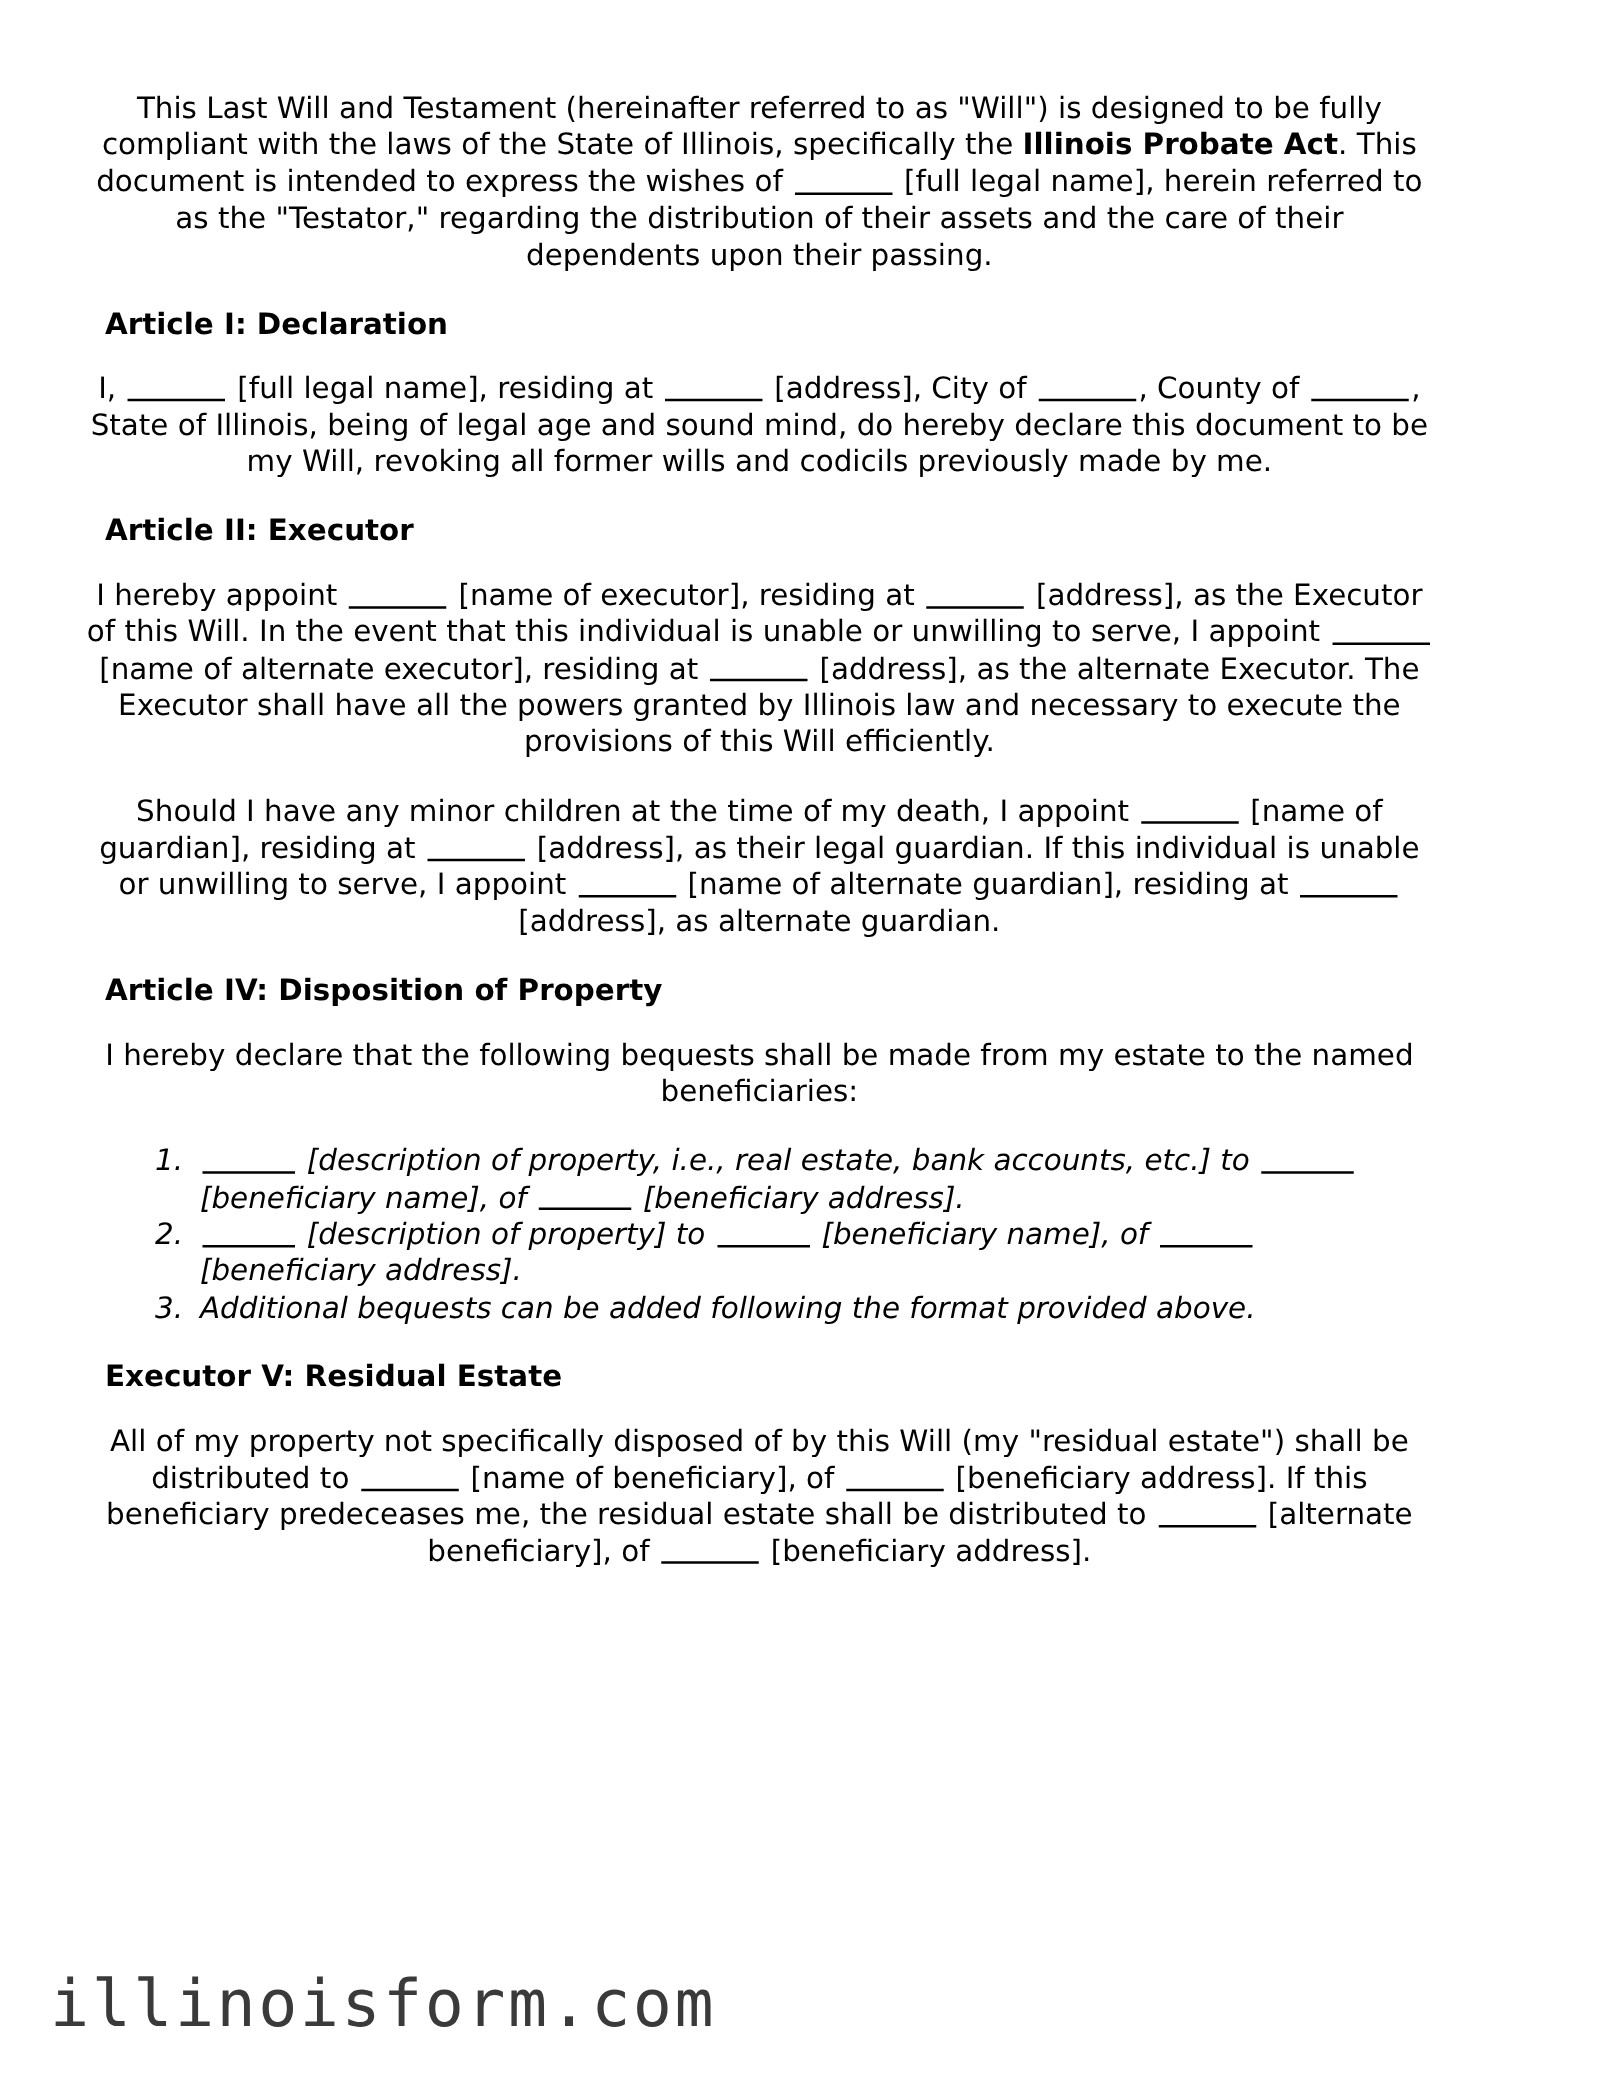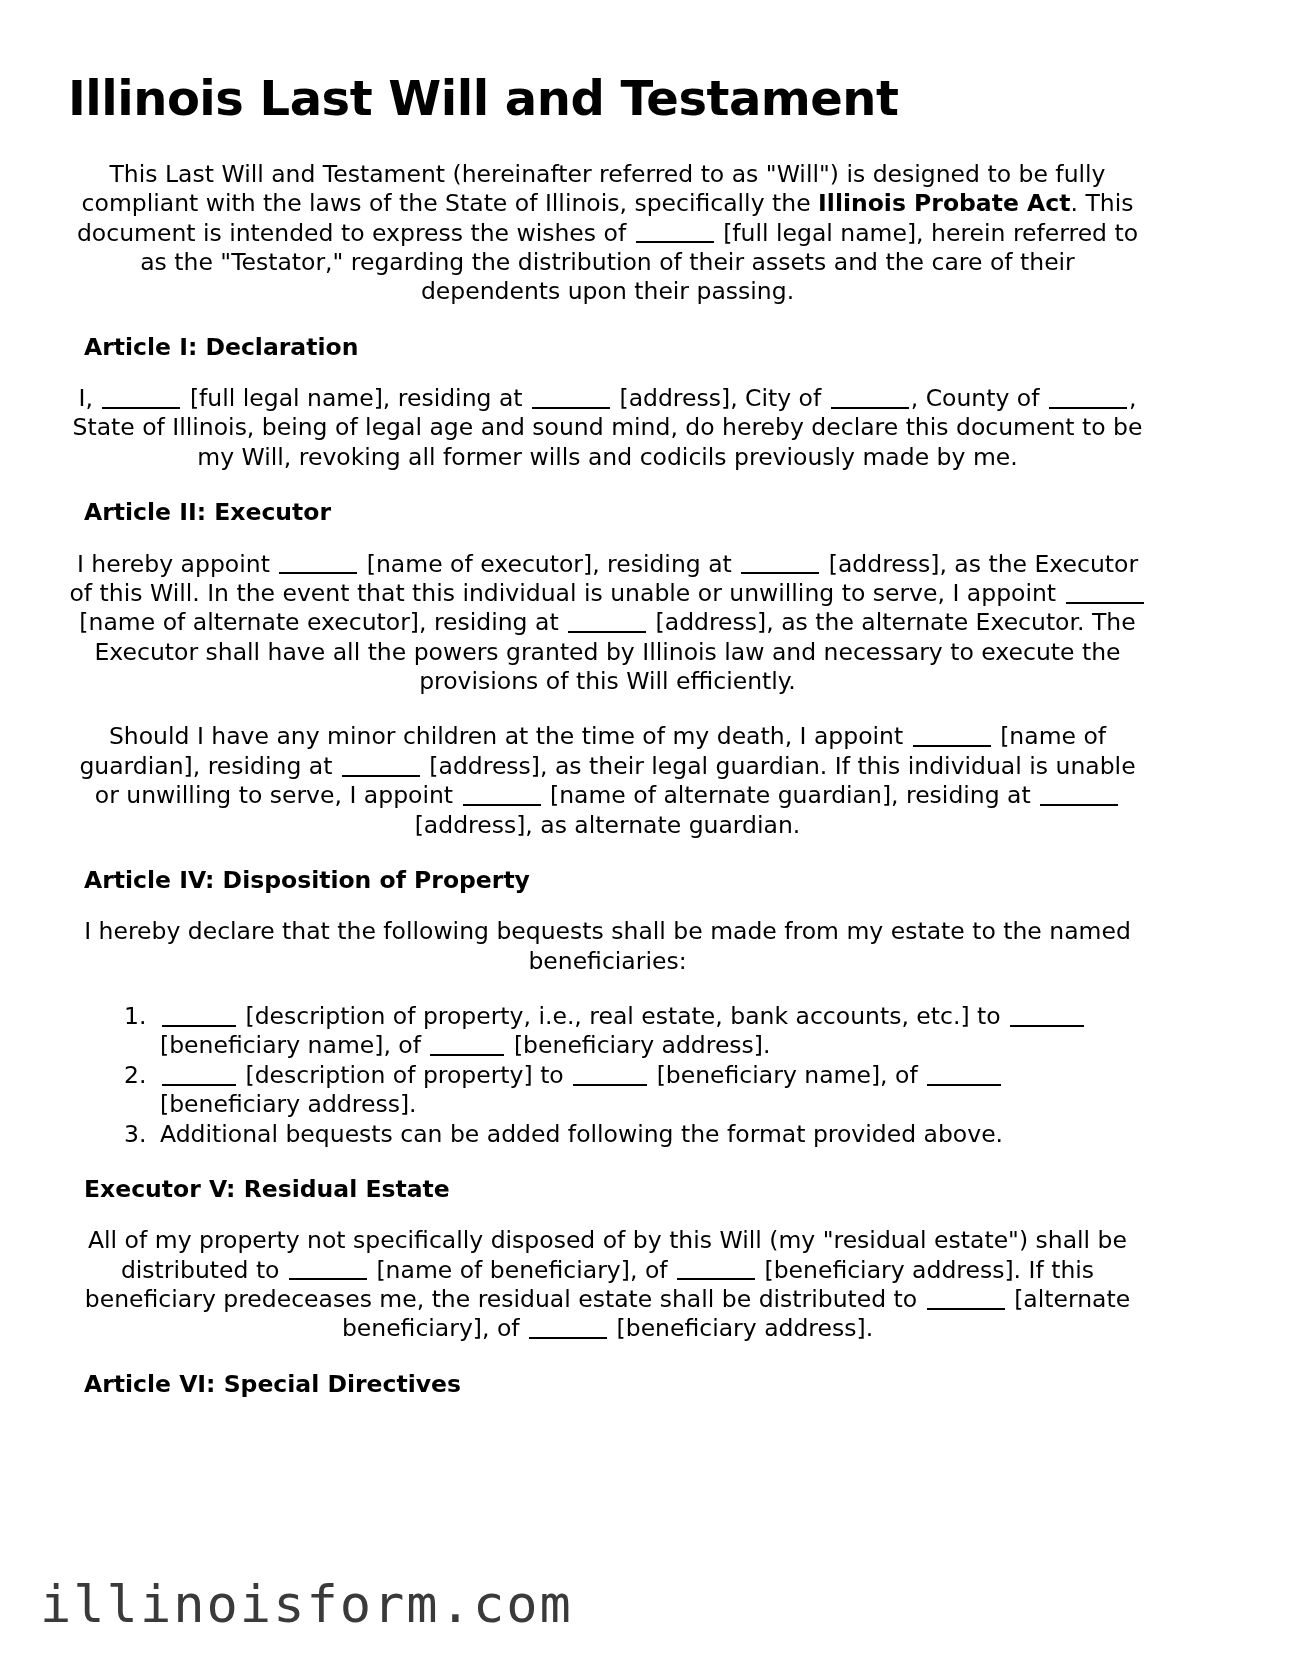--- a/index.html
+++ b/index.html
@@ -55,20 +55,21 @@
     height: 0.86em;
     margin: 0 2px -0.12em 2px;
     vertical-align: baseline;
   }
   .blank.narrow { width: 74px; }
   ol.bequests {
     margin: 0 0 26px 0;
     padding-left: 86px;
     font-size: 23.5px;
     line-height: 1.25;
+    font-style: italic;
   }
   ol.bequests > li {
     margin: 0 0 0 0;
     padding-left: 6px;
   }
   .watermark {
     position: absolute;
     left: 40px;
     bottom: 44px;
     font-family: "DejaVu Sans Mono", monospace;
@@ -79,21 +80,20 @@
     pointer-events: none;
     text-align: center;
   }
   .strong { font-weight: bold; }
 </style>
 </head>
 <body>
 
 <div class="page">
 
-  <h1 class="doc-title">Illinois Last Will and Testament</h1>
 
   <p class="para"><span>This Last Will and Testament (hereinafter referred to as "Will") is designed to be fully compliant with the laws of the State of Illinois, specifically the </span><span class="strong">Illinois Probate Act</span><span>. This document is intended to express the wishes of </span><span class="blank"></span><span> [full legal name], herein referred to as the "Testator," regarding the distribution of their assets and the care of their dependents upon their passing.</span></p>
 
   <h2 class="heading">Article I: Declaration</h2>
   <p class="para"><span>I, </span><span class="blank"></span><span> [full legal name], residing at </span><span class="blank"></span><span> [address], City of </span><span class="blank"></span><span>, County of </span><span class="blank"></span><span>, State of Illinois, being of legal age and sound mind, do hereby declare this document to be my Will, revoking all former wills and codicils previously made by me.</span></p>
 
   <h2 class="heading">Article II: Executor</h2>
   <p class="para"><span>I hereby appoint </span><span class="blank"></span><span> [name of executor], residing at </span><span class="blank"></span><span> [address], as the Executor of this Will. In the event that this individual is unable or unwilling to serve, I appoint </span><span class="blank"></span><span> [name of alternate executor], residing at </span><span class="blank"></span><span> [address], as the alternate Executor. The Executor shall have all the powers granted by Illinois law and necessary to execute the provisions of this Will efficiently.</span></p>
 
   <p class="para"><span>Should I have any minor children at the time of my death, I appoint </span><span class="blank"></span><span> [name of guardian], residing at </span><span class="blank"></span><span> [address], as their legal guardian. If this individual is unable or unwilling to serve, I appoint </span><span class="blank"></span><span> [name of alternate guardian], residing at </span><span class="blank"></span><span> [address], as alternate guardian.</span></p>
@@ -102,17 +102,16 @@
   <p class="para tight">I hereby declare that the following bequests shall be made from my estate to the named beneficiaries:</p>
   <ol class="bequests">
     <li><span class="blank narrow"></span><span> [description of property, i.e., real estate, bank accounts, etc.] to </span><span class="blank narrow"></span><span> [beneficiary name], of </span><span class="blank narrow"></span><span> [beneficiary address].</span></li>
     <li><span class="blank narrow"></span><span> [description of property] to </span><span class="blank narrow"></span><span> [beneficiary name], of </span><span class="blank narrow"></span><span> [beneficiary address].</span></li>
     <li><span>Additional bequests can be added following the format provided above.</span></li>
   </ol>
 
   <h2 class="heading">Executor V: Residual Estate</h2>
   <p class="para"><span>All of my property not specifically disposed of by this Will (my "residual estate") shall be distributed to </span><span class="blank"></span><span> [name of beneficiary], of </span><span class="blank"></span><span> [beneficiary address]. If this beneficiary predeceases me, the residual estate shall be distributed to </span><span class="blank"></span><span> [alternate beneficiary], of </span><span class="blank"></span><span> [beneficiary address].</span></p>
 
-  <h2 class="heading">Article VI: Special Directives</h2>
 
   <div class="watermark">illinoisform.com</div>
 
 </div>
 
 </body></html>

